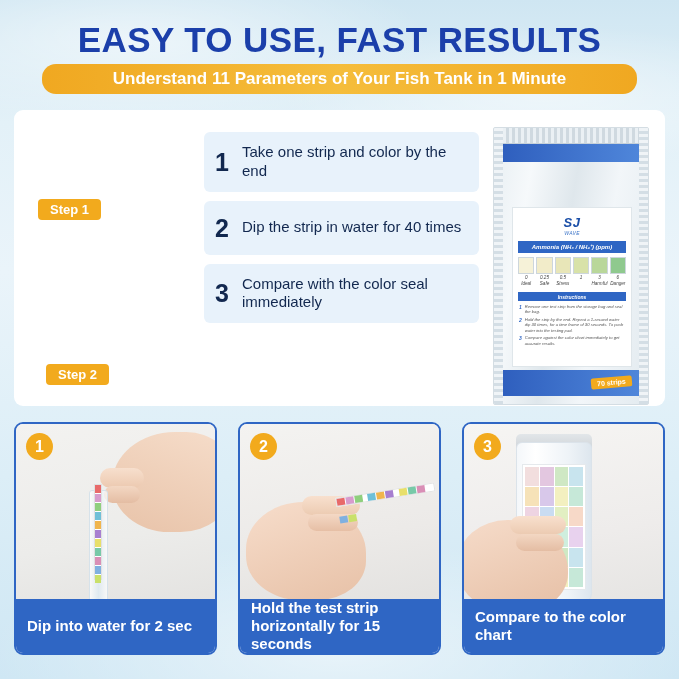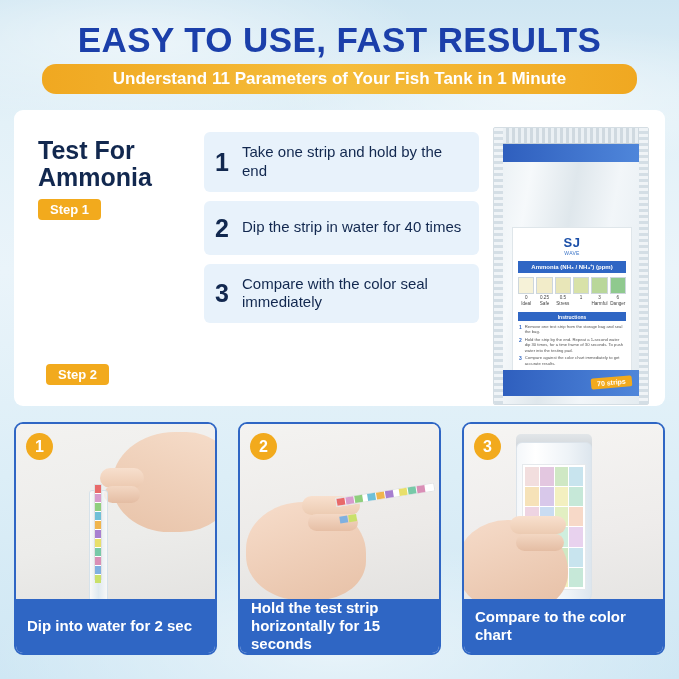--- a/index.html
+++ b/index.html
@@ -103,24 +103,25 @@
     position: absolute; top: 0; bottom: 0; width: 9px;
     background: repeating-linear-gradient(0deg, #d4dee5 0 3px, #f0f4f7 3px 6px);
   }
   .sachet-edge-l { left: 0; }
   .sachet-edge-r { right: 0; }
   .sachet-blue-top {
     position: absolute; left: 9px; right: 9px; top: 16px; height: 18px;
     background: linear-gradient(90deg, #2f5fbe, #4f86da);
   }
   .label-card {
-    position: absolute; left: 18px; top: 99px;
+    position: absolute; left: 18px; top: 79px;
     width: 120px; height: 160px;
     background: #ffffff;
     border: 1px solid #dfe6ea;
+    font-style: italic;
   }
   .brand {
     text-align: center; margin-top: 7px;
     font-size: 13px; font-weight: bold; color: #1b4fa8; letter-spacing: .5px;
   }
   .brand small { display: block; font-size: 5px; color: #3b74c8; letter-spacing: .3px; font-weight: normal; }
   .amm-bar {
     margin: 5px 5px 0 5px; height: 12px;
     background: #2f66c4; color: #fff;
     font-size: 6px; font-weight: bold;
@@ -244,36 +245,32 @@
 
 <div class="bg-wash"></div>
 
 <div class="headline">EASY TO USE, FAST RESULTS</div>
 <div class="subbar">
   <span>Understand 11 Parameters of Your Fish Tank in 1 Minute</span>
 </div>
 
 <div class="panel">
 
-  <div class="test-for-1">
-    <span>Test For</span>
-    <span class="panel-title-line2">Ammonia</span>
-  </div>
   <div class="step1-badge-wrap">
     <span class="step-badge">Step 1</span>
   </div>
 
   <div class="step2-badge-wrap">
     <span class="step-badge">Step 2</span>
   </div>
 
   <div class="steps-col">
     <div class="step-row">
       <span class="step-num">1</span>
-      <span class="step-text">Take one strip and hold by the end</span>
+      <span class="step-text">Take one strip and color by the end</span>
     </div>
     <div class="step-row">
       <span class="step-num">2</span>
       <span class="step-text">Dip the strip in water for 40 times</span>
     </div>
     <div class="step-row">
       <span class="step-num">3</span>
       <span class="step-text">Compare with the color seal immediately</span>
     </div>
   </div>

